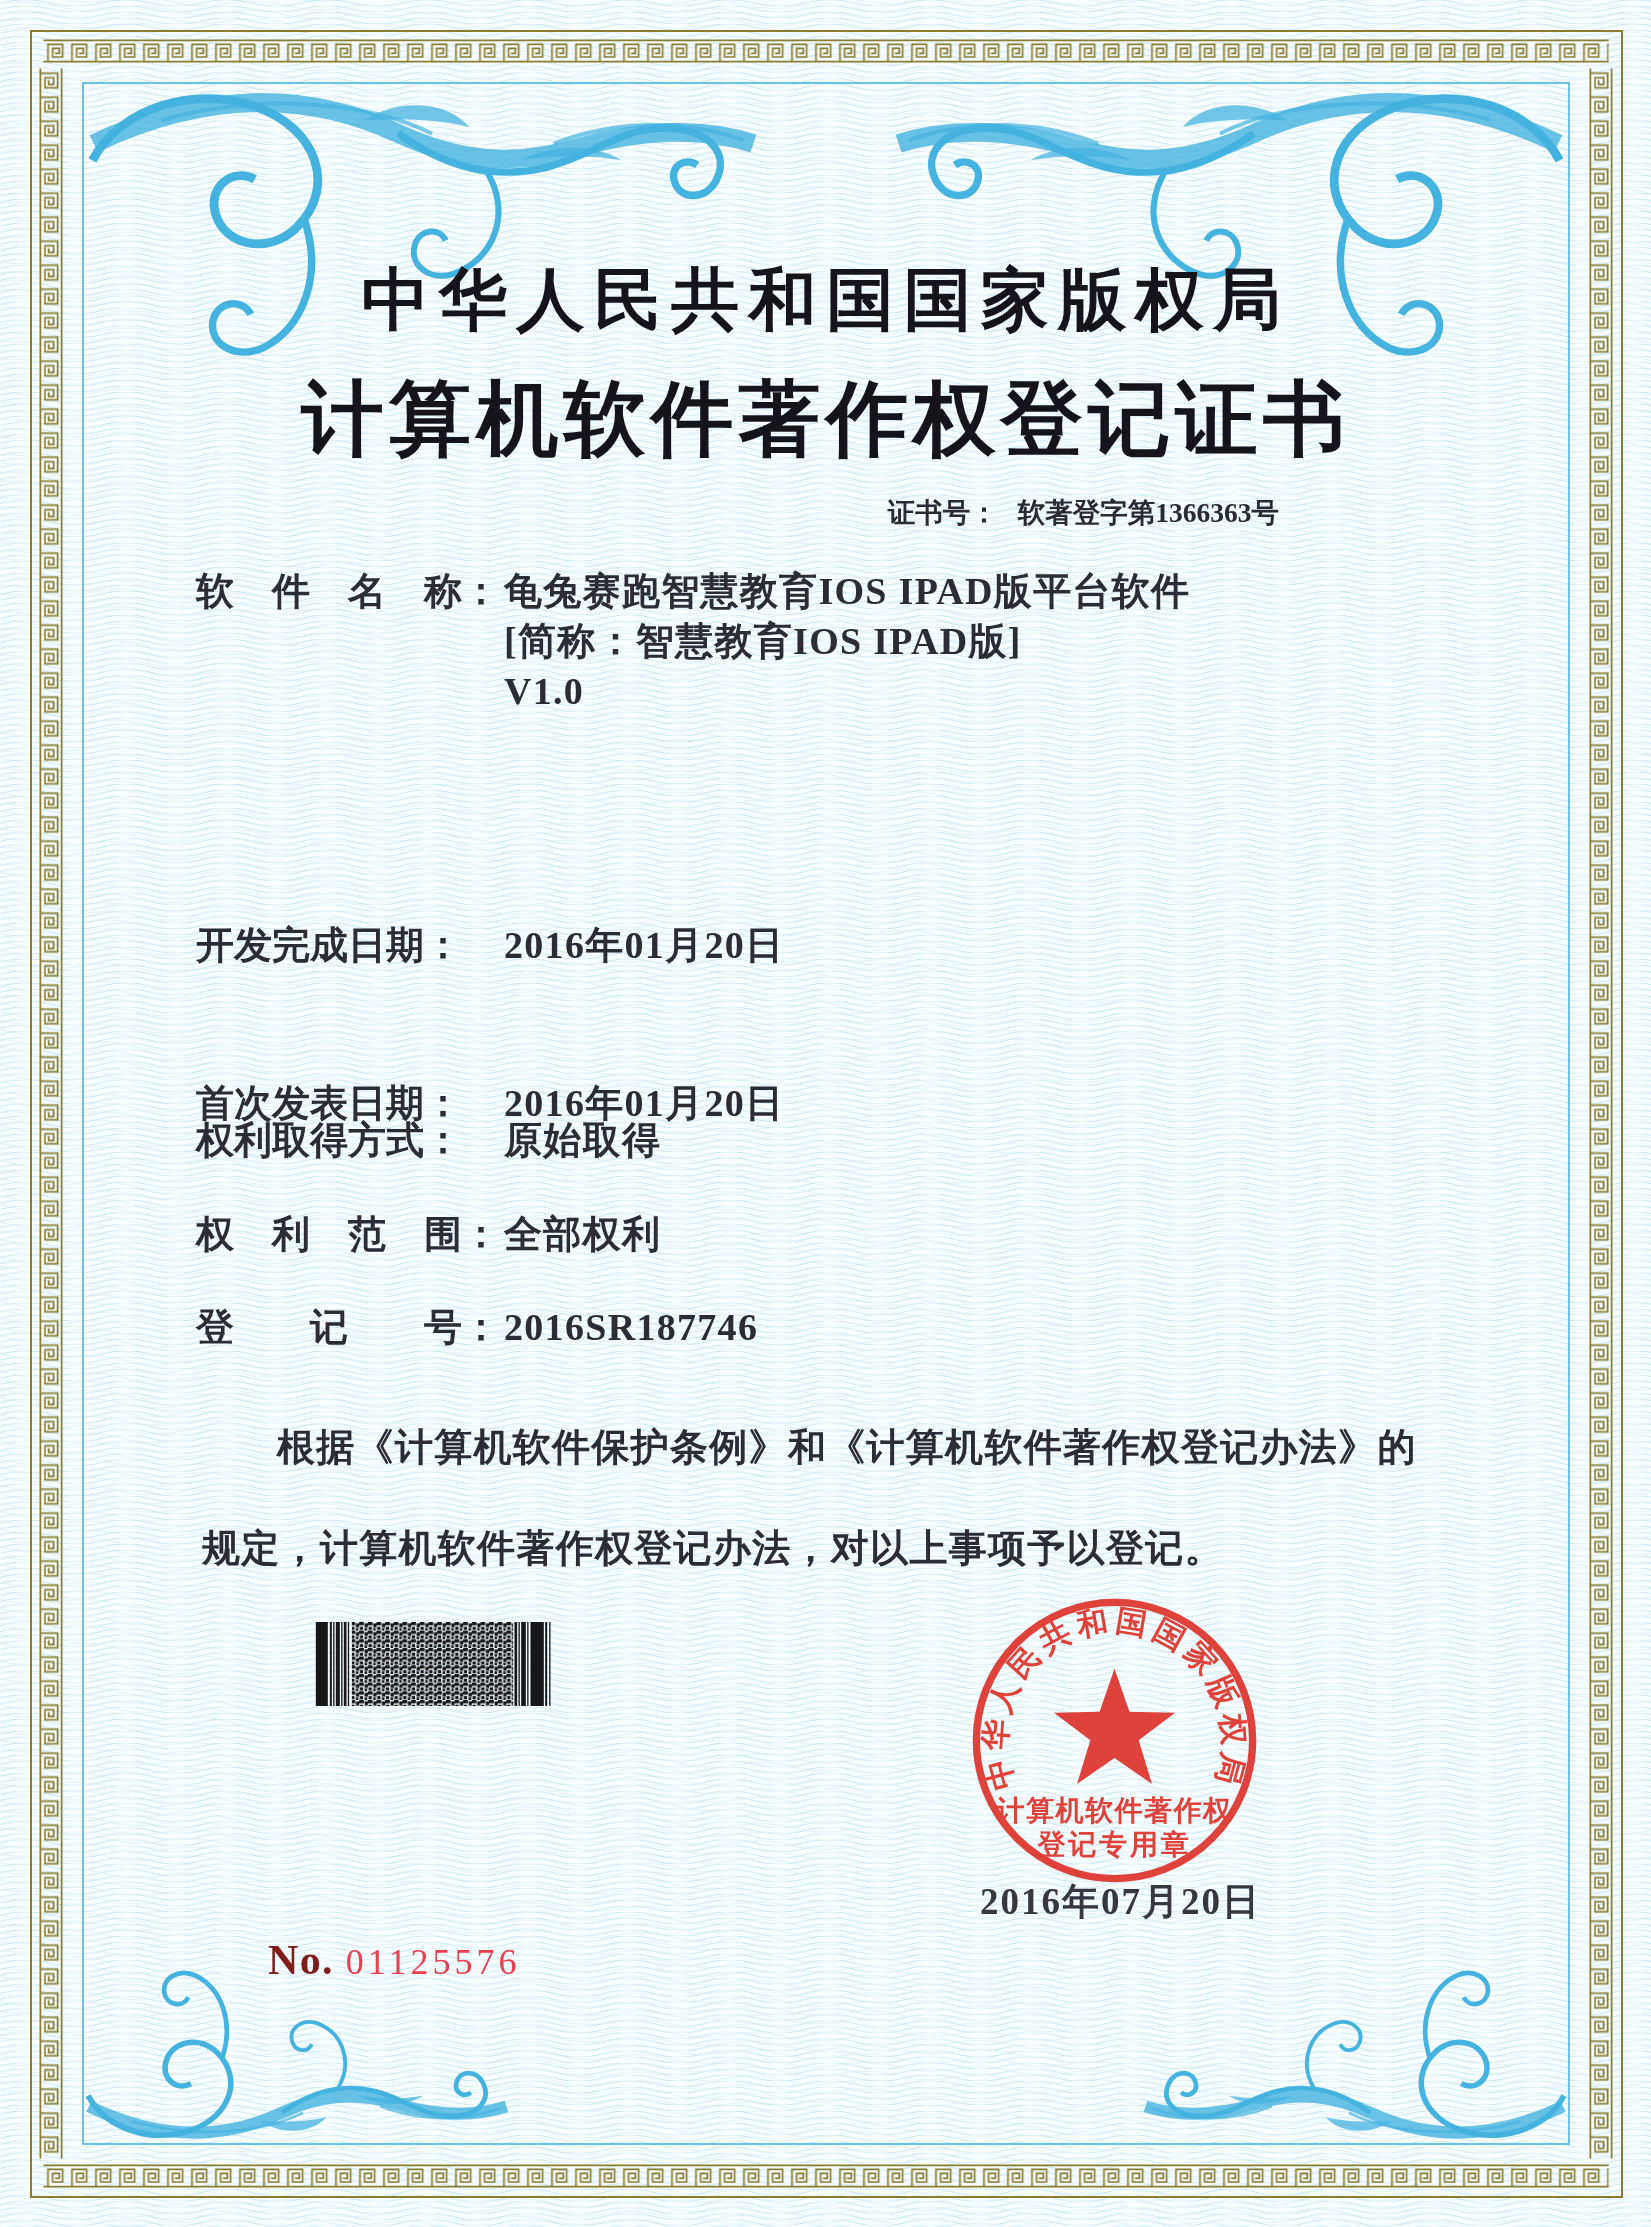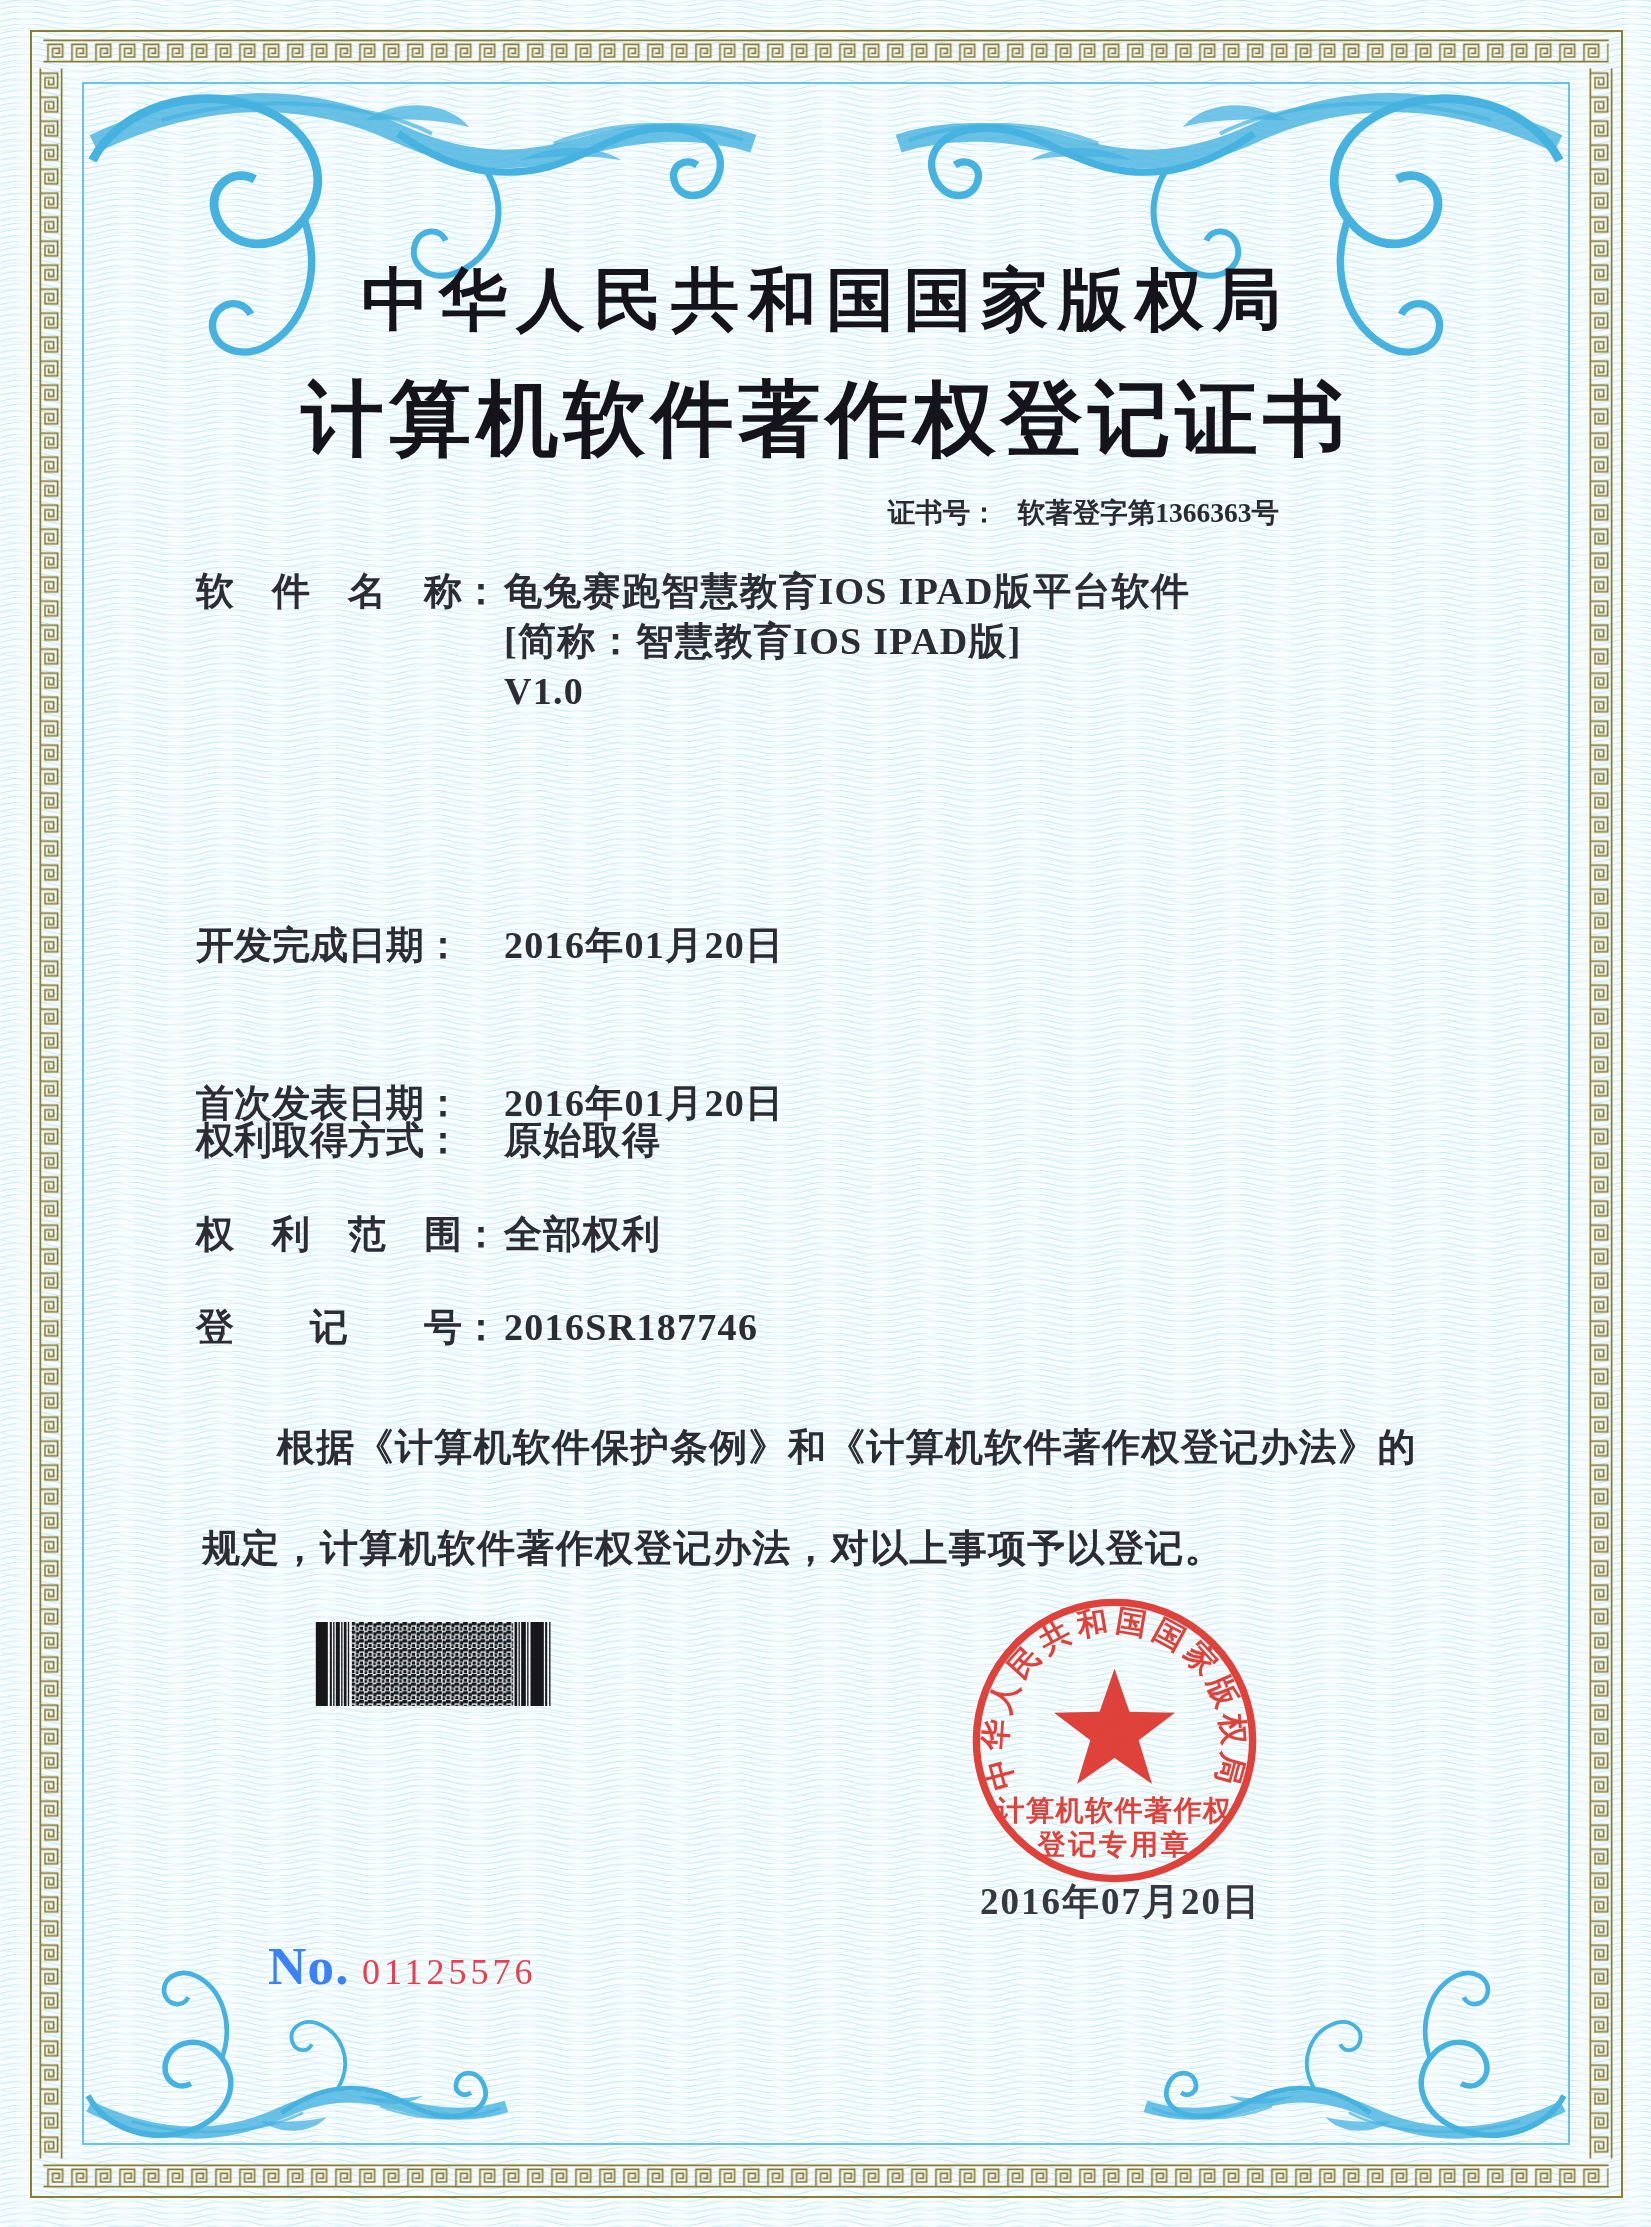--- a/index.html
+++ b/index.html
@@ -44,21 +44,21 @@
   .stmt2 { top:1523px; }
 
   .barcode { position:absolute; left:315px; top:1622px; z-index:5; }
 
   .seal { position:absolute; left:967px; top:1593px; z-index:6; opacity:.94; }
   .seal-date { position:absolute; left:980px; top:1877px; z-index:7;
                font-size:37px; font-weight:700; color:#36373f; letter-spacing:2px; }
 
   .serial { position:absolute; left:268px; top:1936px; z-index:5;
             display:flex; align-items:baseline; }
-  .serial-prefix { font-size:53px; color:#3b82f6; font-weight:600; letter-spacing:1.3px; }
+  .serial-prefix { font-size:42px; color:#7f1d1d; font-weight:600; letter-spacing:1.3px; }
   .serial-number { font-family:Liberation Serif, serif; font-size:36px;
                    color:#e8404f; letter-spacing:4px; margin-left:12px; }
 </style>
 </head>
 <body>
 
 <div class="page">
 
   <svg class="bg-svg" width="1652" height="2227" aria-hidden="true" viewBox="0 0 2464 3323">
     <defs>

